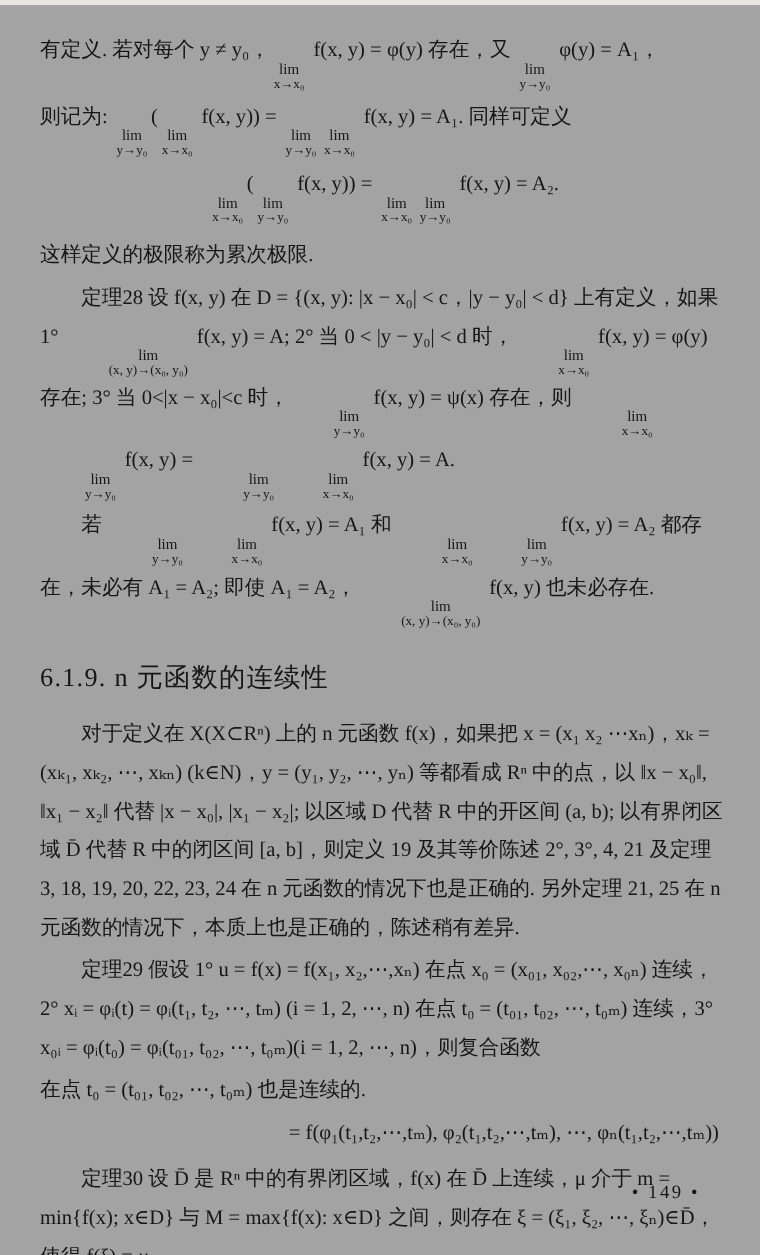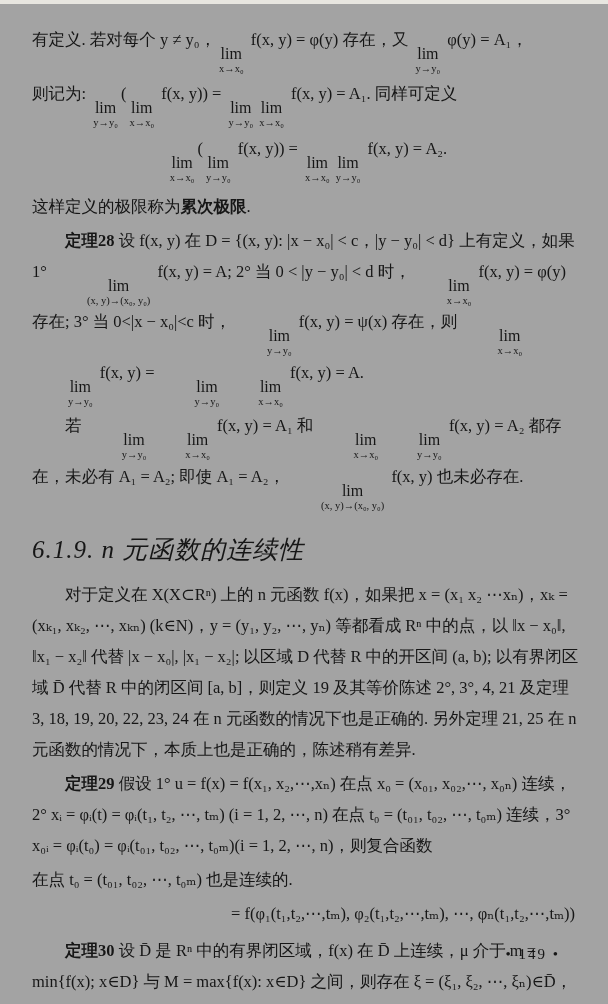--- a/index.html
+++ b/index.html
@@ -13,39 +13,38 @@
     font-family:"Liberation Serif","DejaVu Serif",serif;
     font-size:16.5px;
     line-height:31px;
     padding:20px 26px 0 32px;
     overflow:hidden;
   }
   .block { margin:0 0 3px 0; }
   .indent { text-indent:2em; }
   .center { text-align:center; margin:5px 0 7px 0; }
   .heading {
-    font-size:25px;
+    font-size:21px;
     line-height:26px;
     margin:26px 0 16px 0;
     letter-spacing:1px;
-    font-style:italic;
   }
   .eq-first { margin:6px 0 0 186px; }
   .eq-cont  { margin:0 0 6px 199px; }
-  .bold { font-weight:bold; }
+  .bold { font-weight:normal; }
   .txt { font-weight:normal; }
   .lim {
     display:inline-flex;
     flex-direction:column;
     align-items:center;
     vertical-align:-14px;
     line-height:1;
     margin:0 3px;
   }
-  .lim-top { font-size:16px; }
+  .lim-top { font-size:12px; }
   .lim-sub { font-size:10.5px; margin-top:2px; white-space:nowrap; letter-spacing:0; }
   .page-number {
     position:absolute;
     right:48px;
     bottom:38px;
     font-weight:normal;
     font-size:15px;
     letter-spacing:2px;
   }
 </style>

